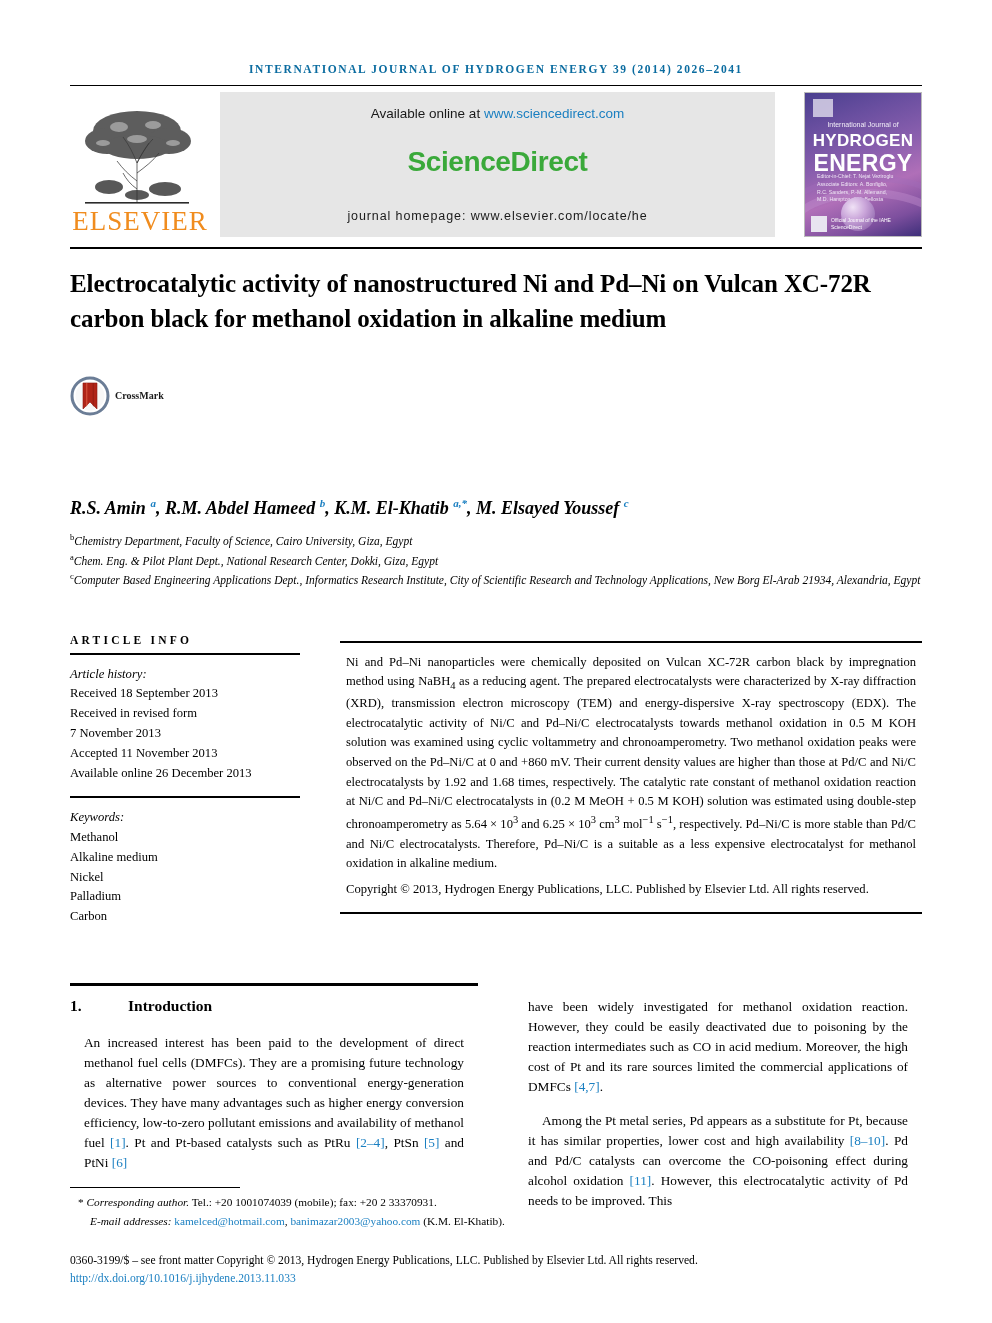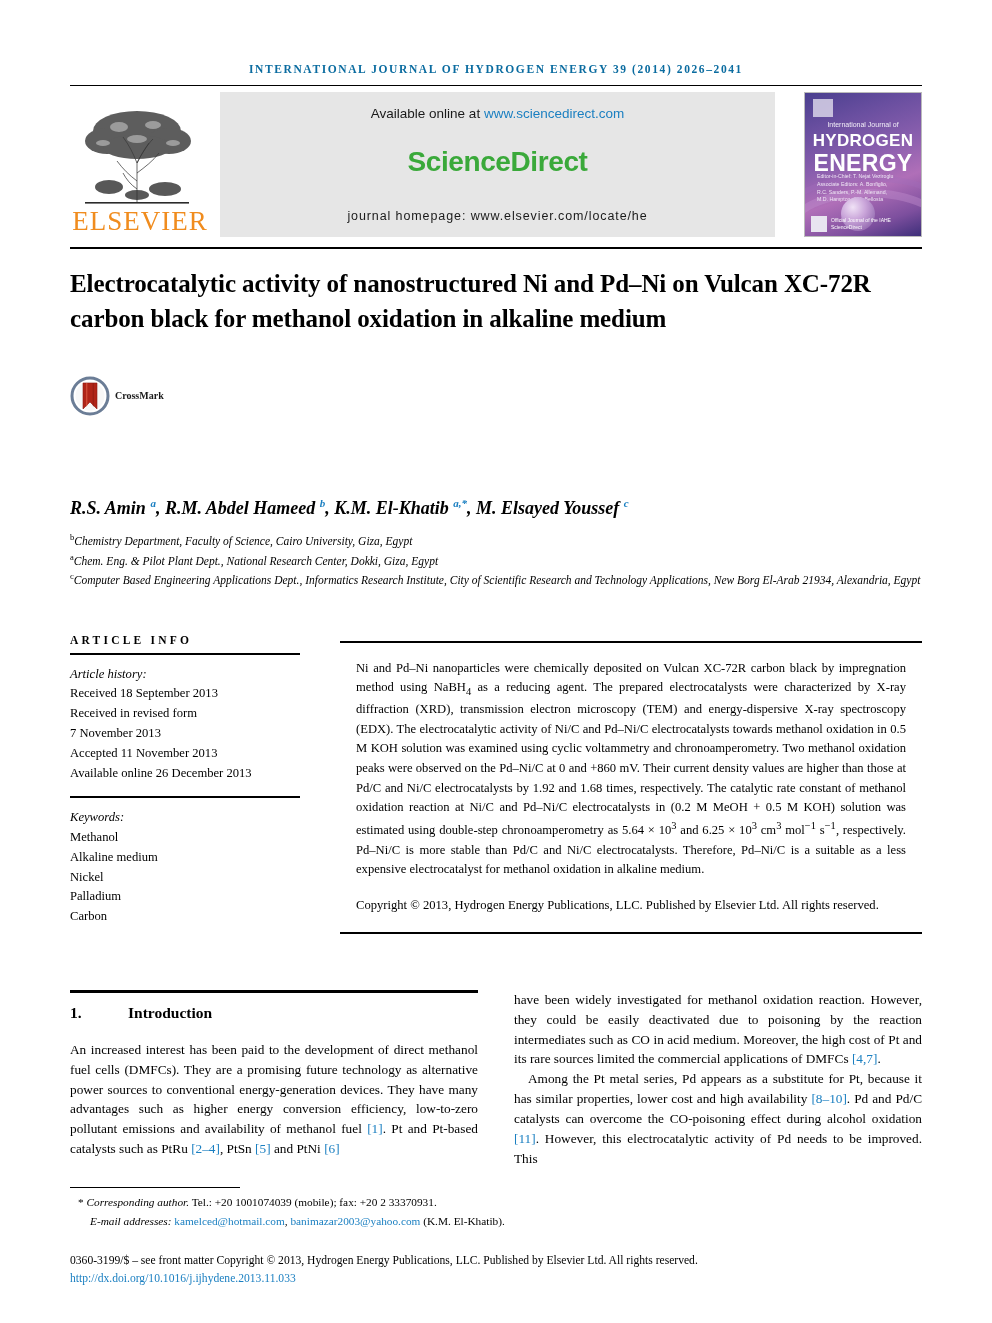--- a/index.html
+++ b/index.html
@@ -240,21 +240,21 @@
   }
   .info-block .ital { font-style: italic; }
   .info-line { display: block; }
 
   .abstract-body {
     font-family: "Liberation Serif", serif;
     font-size: 12.6px;
     line-height: 1.56;
     text-align: justify;
   }
-  .abstract-body p { margin: 16px; }
+  .abstract-body p { margin: 6px; }
   .abstract-copy { margin-top: 2px !important; text-align: justify; }
   .rule-abs-bottom {
     border: 0;
     border-top: 2.2px solid #000;
     margin: 12px 0 0 0;
   }
 
   
   .body-cols {
     display: flex;
@@ -274,21 +274,21 @@
     font-weight: bold;
     margin-bottom: 18px;
   }
   .intro-num { width: 58px; flex: 0 0 58px; }
   .body-text {
     font-family: "Liberation Serif", serif;
     font-size: 13.3px;
     line-height: 1.5;
     text-align: justify;
   }
-  .body-text p { margin: 0; }
+  .body-text p { margin: 14px; }
   .body-text p + p { text-indent: 14px; }
   .ref { color: #1a7fc1; }
 
   
   .foot-wrap {
     position: absolute;
     left: 70px;
     right: 70px;
     bottom: 34px;
   }

